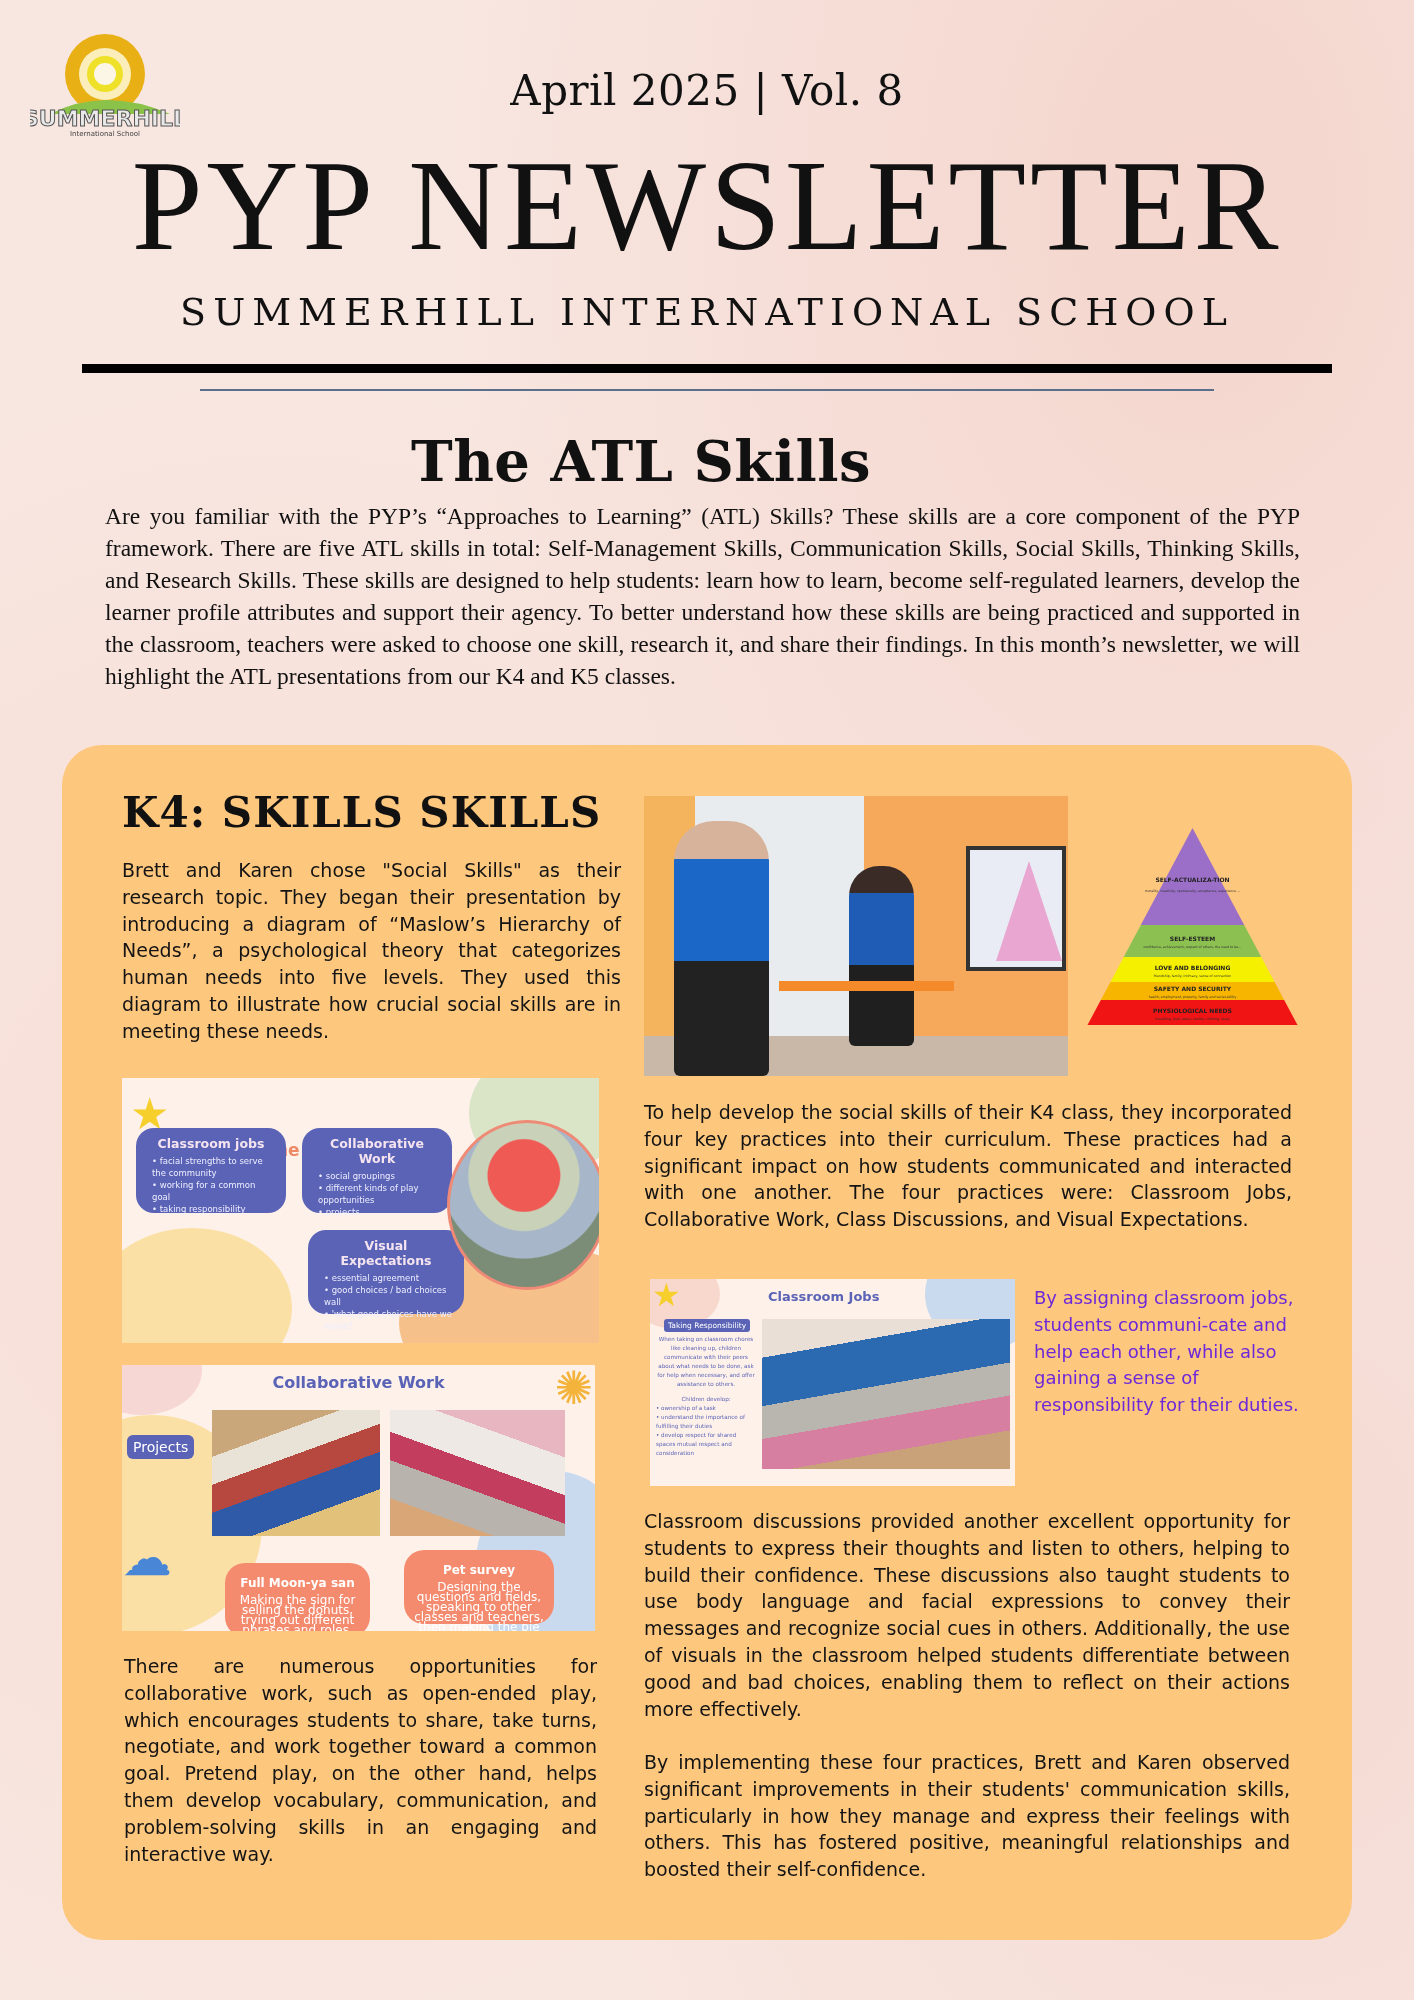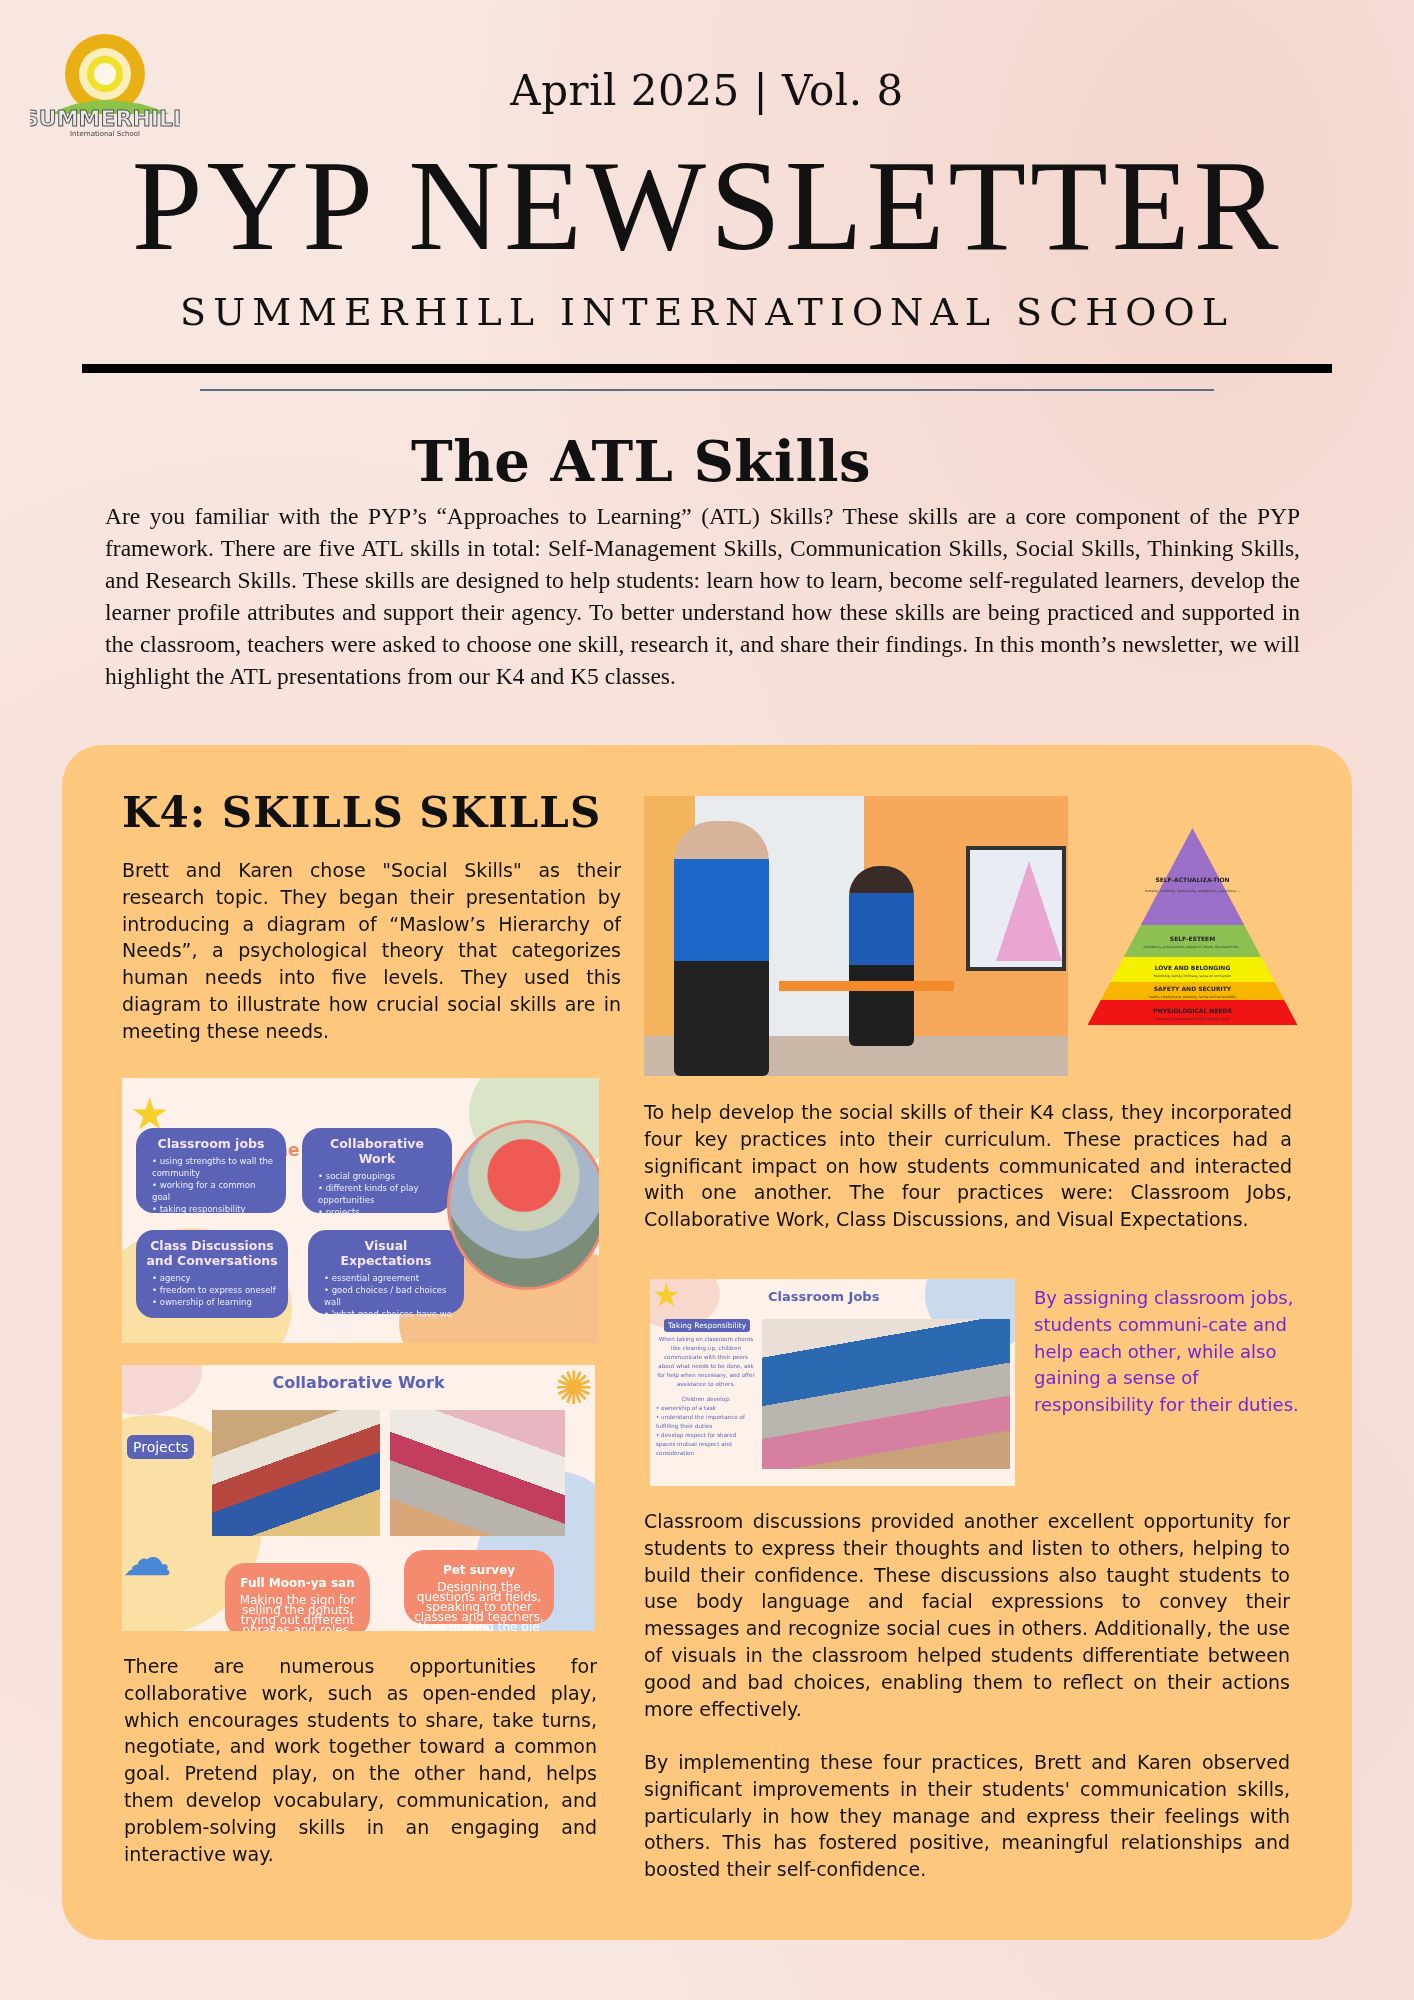--- a/index.html
+++ b/index.html
@@ -164,39 +164,31 @@
 
 <div class="abs slide1">
   <div class="blob-y"></div>
   <div class="blob-g"></div>
   <div class="blob-o"></div>
   <div class="star" style="left:8px;top:14px;">★</div>
   <div class="slide-title1">In The Classroom</div>
   <div class="card" style="left:14px;top:50px;width:150px;height:85px;">
     <h4>Classroom jobs</h4>
     <ul>
-      <li>using strengths to wall the community</li>
+      <li>facial strengths to serve the community</li>
       <li>working for a common goal</li>
       <li>taking responsibility</li>
     </ul>
   </div>
   <div class="card" style="left:180px;top:50px;width:150px;height:85px;">
     <h4>Collaborative Work</h4>
     <ul>
       <li>social groupings</li>
       <li>different kinds of play opportunities</li>
       <li>projects</li>
-    </ul>
-  </div>
-  <div class="card" style="left:14px;top:152px;width:152px;height:88px;">
-    <h4>Class Discussions and Conversations</h4>
-    <ul>
-      <li>agency</li>
-      <li>freedom to express oneself</li>
-      <li>ownership of learning</li>
     </ul>
   </div>
   <div class="card" style="left:186px;top:152px;width:156px;height:84px;">
     <h4>Visual Expectations</h4>
     <ul>
       <li>essential agreement</li>
       <li>good choices / bad choices wall</li>
       <li>'what good choices have we made?</li>
     </ul>
   </div>

